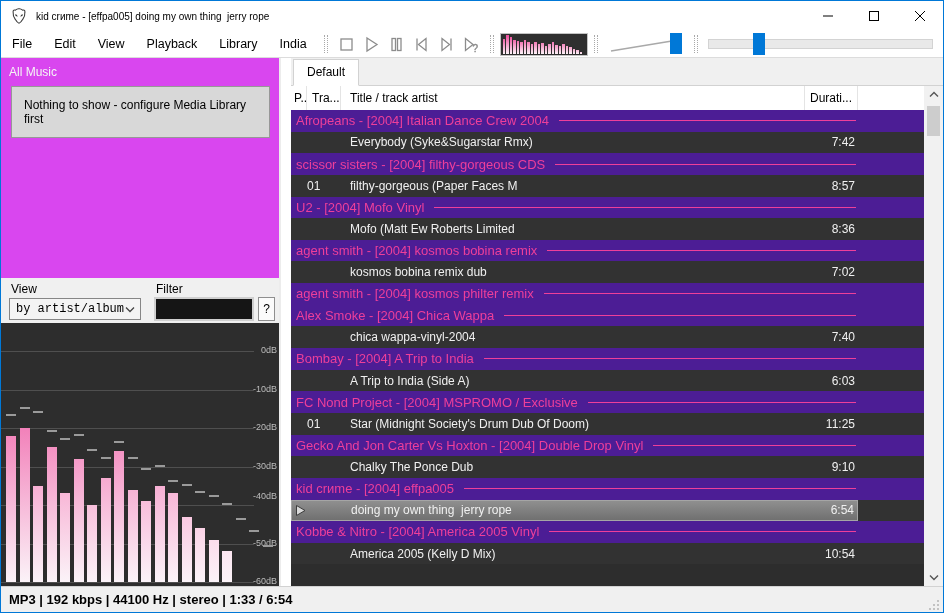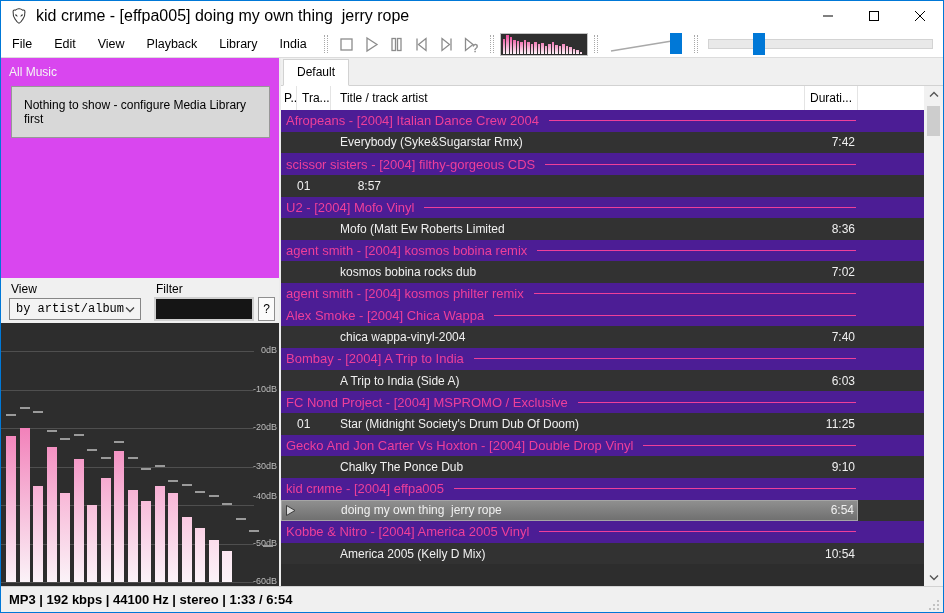--- a/index.html
+++ b/index.html
@@ -7,21 +7,21 @@
   body { font-family: "Liberation Sans", sans-serif; }
 
   .window {
     position: relative; width: 944px; height: 613px;
     background: #fff; border: 1px solid #0078d7; overflow: hidden;
   }
 
   
   .titlebar { height: 30px; display: flex; align-items: center; background:#fff; }
   .app-icon { width: 18px; height: 18px; margin-left: 9px; flex: 0 0 auto; }
-  .title-text { margin-left: 8px; font-size: 16px; color:#000; white-space: pre; }
+  .title-text { margin-left: 8px; font-size: 10px; color:#000; white-space: pre; }
   .win-controls { margin-left: auto; display: flex; height: 30px; }
   .win-btn { width: 46px; height: 30px; display: flex; align-items: center; justify-content: center; }
 
   
   .toolbar-row { height: 27px; display: flex; align-items: center; background:#fff; border-bottom: 1px solid #dcdcdc; }
   .menu-item { padding: 0 11px; font-size: 12.5px; color:#000; line-height: 26px; }
   .grip { width: 4px; height: 18px; border-left: 1px dotted #a9a9a9; border-right: 1px dotted #a9a9a9; margin: 0 6px; }
   .tbtn { width: 25px; height: 24px; display: flex; align-items: center; justify-content: center; }
   .viz { width: 88px; height: 23px; background:#2f2f2f; border: 1px solid #c3c3c3; display: flex; align-items: flex-end; padding: 1px 2px; overflow: hidden; }
   .viz-bar { width: 2.5px; margin-right: 1px; flex: 0 0 auto; }
@@ -49,21 +49,21 @@
   .help-btn { position: absolute; left: 257px; top: 19px; width: 17px; height: 24px; background:#fbfbfb;
               border: 1px solid #8f8f8f; font-size: 12px; display: flex; align-items: center; justify-content: center; }
 
   .spectrum { position: absolute; left: 0; right: 0; bottom: 0; height: 263px; background:#2d2d2d; overflow: hidden; }
   .sp-grid { position: absolute; left: 0; width: 253px; height: 1px; background:#4f4f4f; }
   .sp-label { position: absolute; right: 2px; font-size: 9px; color:#bdbdbd; }
   .sp-bar { position: absolute; width: 10px; }
   .sp-peak { position: absolute; width: 10px; height: 2px; background:#9a9a9a; }
 
   
-  .playlist { flex: 1; display: flex; flex-direction: column; background:#fff; min-width: 0; }
+  .playlist { flex: 1; display: flex; flex-direction: column; background:#fff; min-width: 0; padding-left: 10px; }
   .tabstrip { height: 28px; background:#f0f0f0; border-bottom: 1px solid #d2d2d2; display: flex; align-items: flex-end; }
   .tab { position: relative; top: 1px; margin-left: 2px; padding: 5px 13px 6px; background:#fff;
          border: 1px solid #d2d2d2; border-bottom: 1px solid #fff; font-size: 12px; color:#000; }
   .pl-body { flex: 1; display: flex; min-height: 0; }
   .pl-content { flex: 1; display: flex; flex-direction: column; min-width: 0; }
   .header-row { height: 24px; display: flex; align-items: center; background:#fff; font-size: 12px; color:#000; }
   .hcell { height: 100%; display: flex; align-items: center; padding-left: 5px; border-right: 1px solid #e4e4e4;
            white-space: nowrap; overflow: hidden; }
   .h-p { width: 16px; flex: 0 0 auto; padding-left: 3px; }
   .h-tra { width: 34px; flex: 0 0 auto; }
@@ -317,20 +317,21 @@
               <div class="row g">
                 <div class="row-inner">
                   <span class="gtext">scissor sisters - [2004] filthy-gorgeous CDS</span>
                   <div class="gline"></div>
                 </div>
               </div>
               <div class="row t">
                 <div class="row-inner">
                   <div class="cell-p"></div>
                   <div class="cell-num">01</div>
+                  <div class="cell-title">filthy-gorgeous (Paper Faces M</div>
                   <div class="cell-dur">8:57</div>
                 </div>
               </div>
               <div class="row g">
                 <div class="row-inner">
                   <span class="gtext">U2 - [2004] Mofo Vinyl</span>
                   <div class="gline"></div>
                 </div>
               </div>
               <div class="row t">
@@ -344,21 +345,21 @@
               <div class="row g">
                 <div class="row-inner">
                   <span class="gtext">agent smith - [2004] kosmos bobina remix</span>
                   <div class="gline"></div>
                 </div>
               </div>
               <div class="row t">
                 <div class="row-inner">
                   <div class="cell-p"></div>
                   <div class="cell-num"></div>
-                  <div class="cell-title">kosmos bobina rocks dub</div>
+                  <div class="cell-title">kosmos bobina remix dub</div>
                   <div class="cell-dur">7:02</div>
                 </div>
               </div>
               <div class="row g">
                 <div class="row-inner">
                   <span class="gtext">agent smith - [2004] kosmos philter remix</span>
                   <div class="gline"></div>
                 </div>
               </div>
               <div class="row g">

